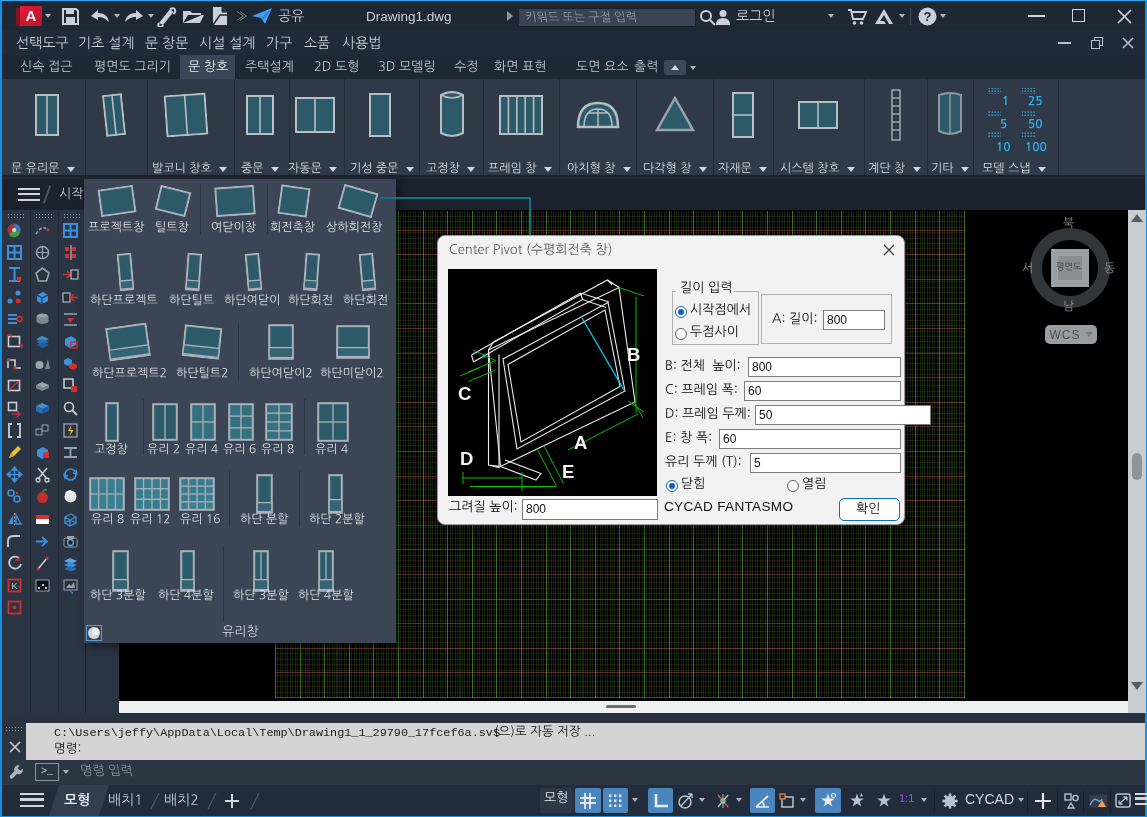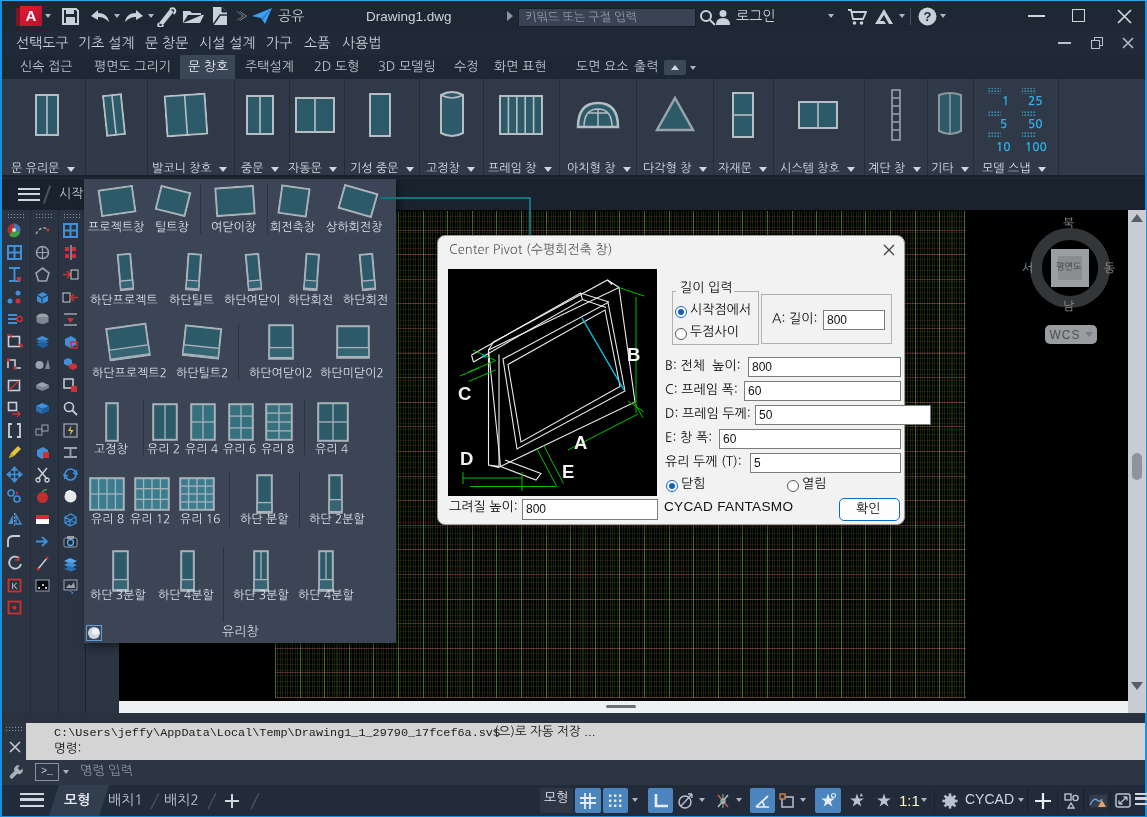--- a/index.html
+++ b/index.html
@@ -1912,21 +1912,21 @@
       <svg width="18" height="18" viewBox="0 0 18 18">
         <path d="M9 1.5 l1.7 5 h5.2 l-4.2 3.1 l1.6 5 L9 11.6 L4.7 14.6 L6.3 9.6 L2.1 6.5 h5.2 Z" fill="#b9c2cf"></path>
         <path d="M13 1 l2 3 l-3 .5" fill="#b9c2cf"></path>
       </svg>
     </div>
     <div class="abs" style="left:869px;top:787px;width:25px;height:25px;border-radius:2px;display:flex;align-items:center;justify-content:center">
       <svg width="18" height="18" viewBox="0 0 18 18">
         <path d="M9 1.5 l1.7 5 h5.2 l-4.2 3.1 l1.6 5 L9 11.6 L4.7 14.6 L6.3 9.6 L2.1 6.5 h5.2 Z" fill="#b9c2cf"></path>
       </svg>
     </div>
-    <div class="abs" style="left:897px;top:791px;font-size:15px;color:#fef9c3">1:1</div>
+    <div class="abs" style="left:897px;top:791px;font-size:11px;color:#8b5cf6">1:1</div>
     <div class="abs" style="left:919px;top:797px">
       <div class="caret s" style="border-top-color:#aeb6c2"></div>
     </div>
     <div class="abs" style="left:938px;top:787px;width:20px;height:25px;border-radius:2px;display:flex;align-items:center;justify-content:center">
       <svg width="18" height="18" viewBox="0 0 18 18">
         <circle cx="9" cy="9" r="5.2" fill="#b9c2cf"></circle>
         <circle cx="9" cy="9" r="2.2" fill="#222b3a"></circle>
         <g stroke="#b9c2cf" stroke-width="2.6">
           <line x1="9" y1="9" x2="16.6" y2="9.0"></line>
           <line x1="9" y1="9" x2="14.4" y2="14.4"></line>

